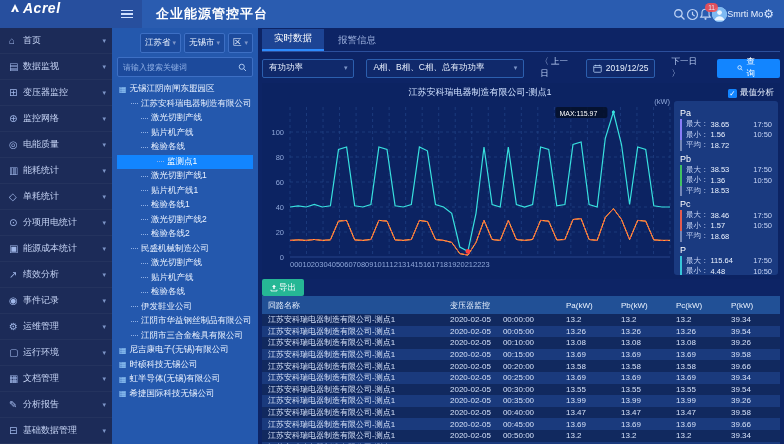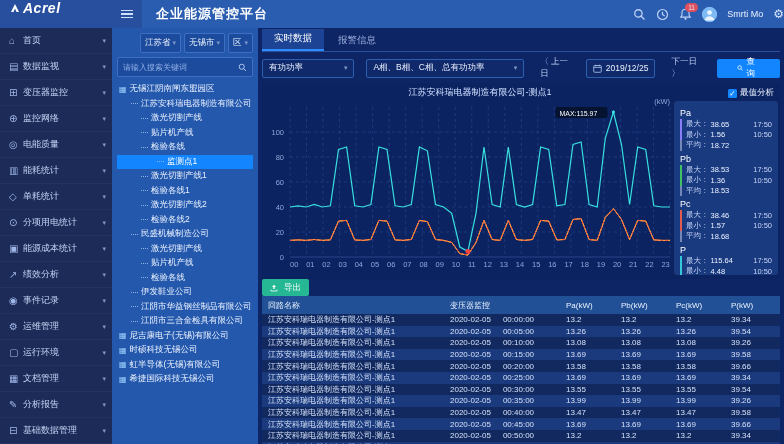--- a/index.html
+++ b/index.html
@@ -6,21 +6,21 @@
   html,body{width:784px;height:444px;overflow:hidden;background:#0b2160;}
   body{color:#dfe8ff;font-size:10px;}
   
   .header{height:28px;display:flex;align-items:center;background:#2a5cb0;}
   .logo-zone{width:112px;height:100%;display:flex;align-items:flex-start;padding-left:10px;background:#274f9e;}
   .logo{font-size:14px;font-weight:bold;font-style:italic;color:#fff;letter-spacing:.5px;display:flex;align-items:center;gap:3px;}
   .logo-mark{width:10px;height:10px;display:inline-block;}
   .burger{width:30px;height:100%;display:flex;flex-direction:column;justify-content:center;gap:2px;align-items:center;background:#274f9e;cursor:pointer;}
   .burger i{display:block;width:12px;height:1.5px;background:#cfe0ff;}
   .app-title{font-size:13px;font-weight:bold;color:#fff;margin-left:14px;letter-spacing:1px;}
-  .header-right{margin-left:auto;display:flex;align-items:center;gap:10px;}
+  .header-right{margin-left:auto;display:flex;align-items:center;padding-right:10px;}
   .hicon{width:13px;height:13px;opacity:.85;cursor:pointer;position:relative;}
   .hicon svg{width:100%;height:100%;}
   .badge{position:absolute;top:-5px;left:6px;background:#ff4d4f;color:#fff;font-size:6.5px;line-height:9px;padding:0 3px;border-radius:5px;}
   .avatar{width:15px;height:15px;border-radius:50%;background:#9fd0ff;overflow:hidden;cursor:pointer;}
   .uname{font-size:9px;color:#eaf2ff;}
   .gear{font-size:12px;color:#d7e6ff;cursor:pointer;}
   
   .app{display:flex;height:416px;}
   
   .sidebar{width:112px;background:#1c2b58;flex:none;}
@@ -63,32 +63,32 @@
   
   .chart-panel{position:relative;height:196px;margin-top:2px;background:#0c2362;flex:none;}
   .chart-title{position:absolute;left:28px;top:3px;width:380px;text-align:center;font-size:9px;color:#cfe0ff;}
   .unit{position:absolute;left:28px;top:14px;width:380px;text-align:right;font-size:7.5px;color:#8fa7d9;}
   .plot{position:absolute;left:28px;top:24px;width:380px;height:150px;}
   .plot svg{width:100%;height:100%;overflow:visible;}
   .grid{stroke:#27498f;stroke-width:.6;stroke-dasharray:3,3;}
   .grid.axis{stroke:#3a5ca8;stroke-dasharray:none;}
   .ylabels{position:absolute;left:0;top:24px;width:24px;height:150px;}
   .ylabels span{position:absolute;right:2px;font-size:7.5px;color:#8fa7d9;}
-  .xlabels{position:absolute;left:28px;top:177px;width:380px;display:flex;justify-content:space-between;font-size:7.5px;color:#8fa7d9;}
+  .xlabels{position:absolute;left:28px;top:177px;width:380px;display:flex;justify-content:flex-start;font-size:7.5px;color:#8fa7d9;}
   
   .maxchk{position:absolute;right:6px;top:4px;display:flex;align-items:center;gap:3px;font-size:8.5px;color:#eaf2ff;cursor:pointer;}
   .chk{width:9px;height:9px;background:#1285ff;border-radius:1.5px;color:#fff;font-size:7.5px;line-height:9px;text-align:center;}
   .stats{position:absolute;right:2px;top:18px;width:104px;height:174px;background:#1a3a80;border-radius:3px;padding:4px 6px;overflow:hidden;}
   .stat-name{font-size:9px;color:#fff;margin:3px 0 1px;}
   .stat-row{display:flex;align-items:center;font-size:7.5px;color:#c6d4f5;height:10.5px;padding-left:4px;border-left:2px solid;white-space:nowrap;}
   .stat-row b{font-weight:normal;color:#eaf2ff;margin-left:2px;}
   .stat-row em{font-style:normal;margin-left:auto;color:#c6d4f5;}
   
   .exp-row{height:24px;display:flex;align-items:center;}
-  .exportbtn{height:17px;background:#26b795;border-radius:2px;color:#fff;font-size:8.5px;display:flex;align-items:center;gap:6px;padding:0 8px;cursor:pointer;}
+  .exportbtn{height:17px;background:#26b795;border-radius:2px;color:#fff;font-size:8.5px;display:flex;align-items:center;gap:1px;padding:0 8px;cursor:pointer;}
   .exportbtn svg{width:8px;height:8px;}
   .dtable{width:100%;border-collapse:collapse;table-layout:fixed;}
   .dtable th{background:#215096;color:#eaf2ff;font-weight:normal;font-size:8px;text-align:left;height:18px;padding:0 6px;}
   .dtable td{font-size:8px;color:#d4e0f8;height:11.6px;padding:0 6px;white-space:nowrap;overflow:hidden;}
   .dtable tr:nth-child(odd) td{background:#11295f;}
   .dtable tr:nth-child(even) td{background:#1a3a7d;}
   .tgap{display:inline-block;width:12px;}
 </style>
 </head>
 <body>
@@ -262,20 +262,23 @@
           <span>贴片机产线</span>
         </div>
         <div class="tree-item lv2">
           <span>检验各线</span>
         </div>
         <div class="tree-item lv3 selected">
           <span>监测点1</span>
         </div>
         <div class="tree-item lv2">
           <span>激光切割产线1</span>
+        </div>
+        <div class="tree-item lv2">
+          <span>贴片机产线1</span>
         </div>
         <div class="tree-item lv2">
           <span>检验各线1</span>
         </div>
         <div class="tree-item lv2">
           <span>激光切割产线2</span>
         </div>
         <div class="tree-item lv2">
           <span>检验各线2</span>
         </div>

